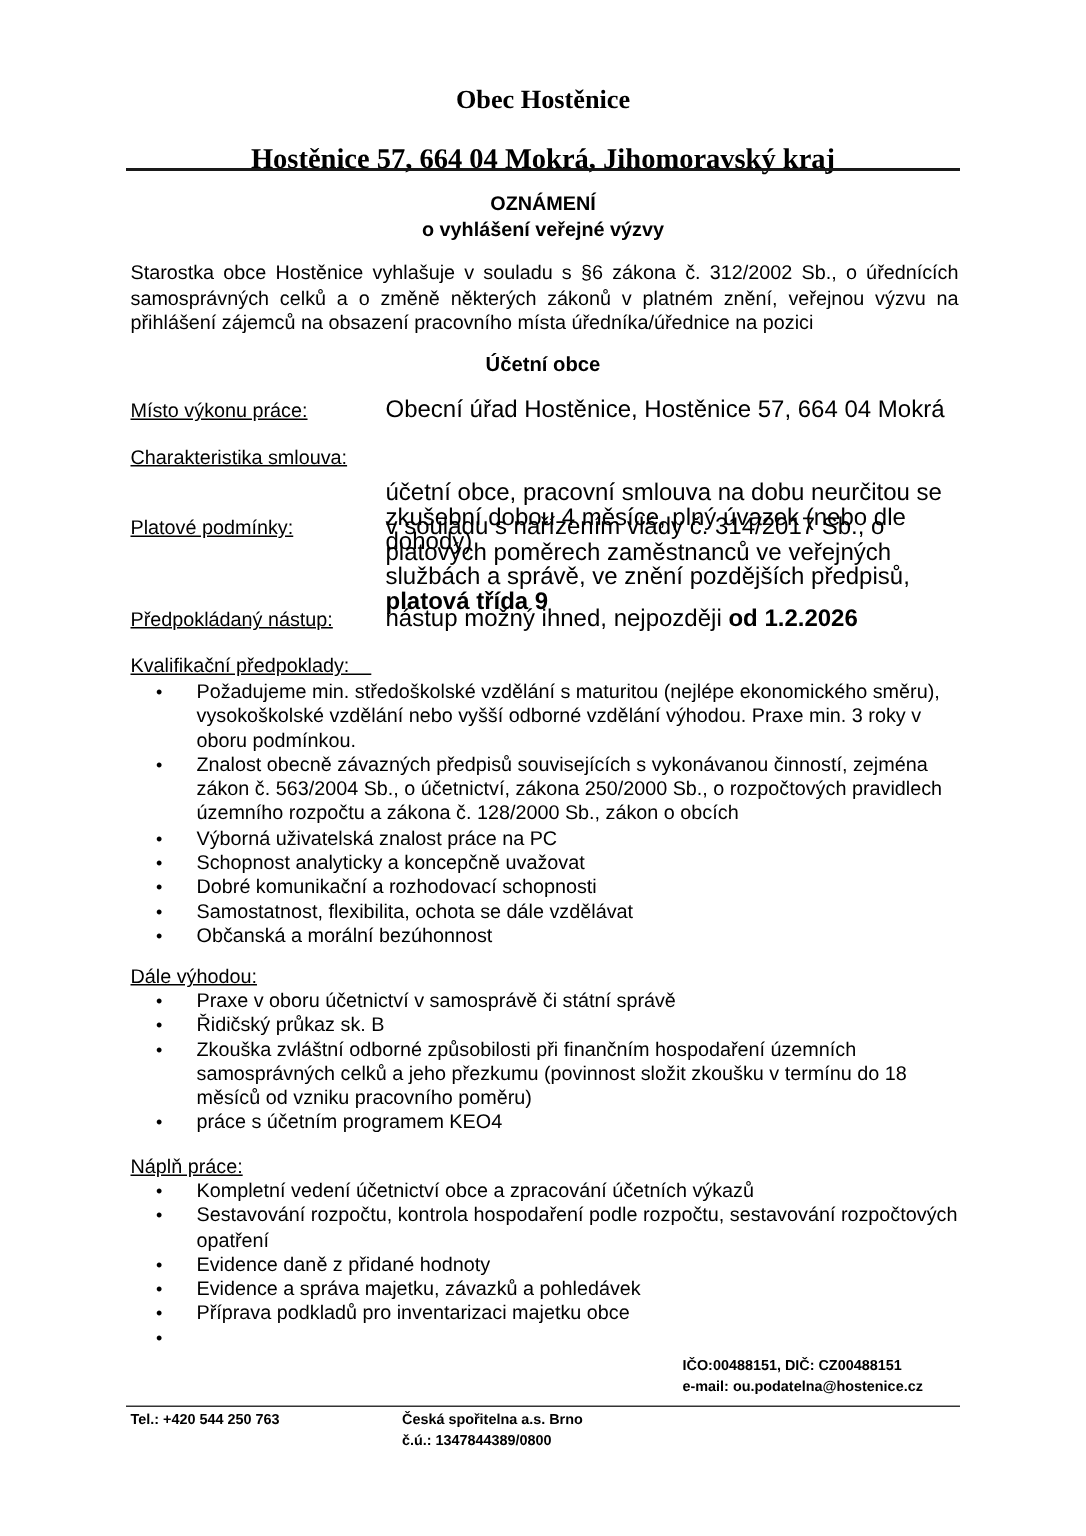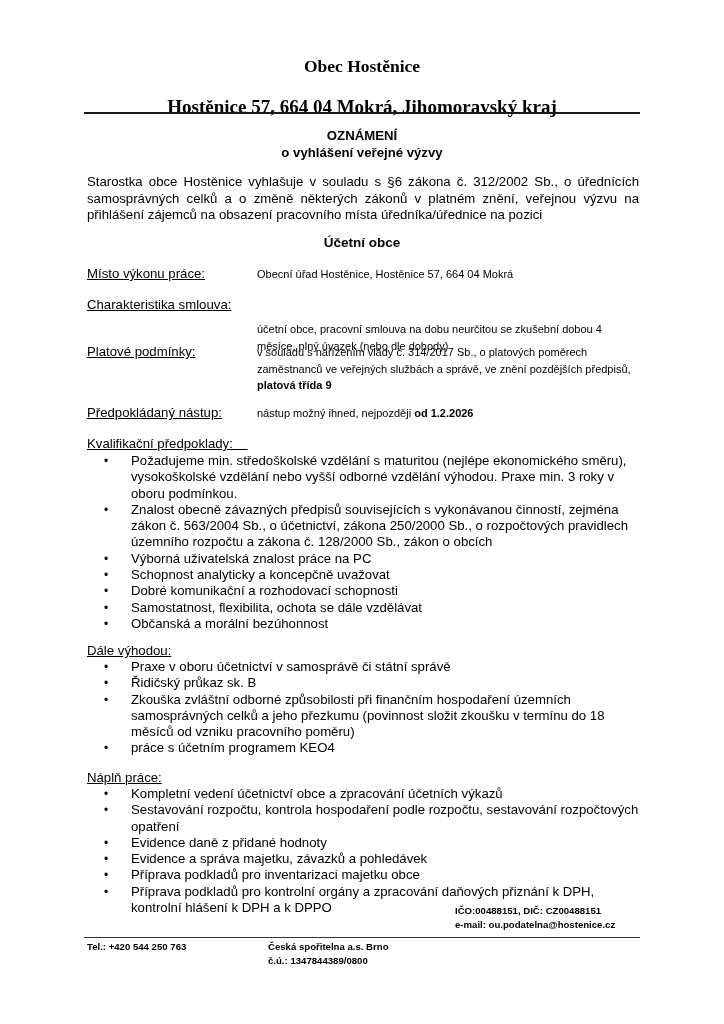--- a/index.html
+++ b/index.html
@@ -13,21 +13,21 @@
     .address { left: 84px; width: 556px; top: 96px; text-align: center; font-weight: bold; font-size: 19px; }
     .header-rule { left: 84px; top: 112px; width: 556px; height: 0; border-top: 2px solid #1a1a1a; }
 
     .notice { left: 84px; width: 556px; top: 127px; text-align: center; font-weight: bold; font-size: 13.2px; line-height: 17px; }
 
     .intro { left: 87px; width: 552px; top: 174px; font-size: 13.2px; line-height: 16.5px; text-align: justify; text-align-last: left; }
 
     .position { left: 84px; width: 556px; top: 235px; text-align: center; font-weight: bold; font-size: 13.5px; }
 
     .field-label { left: 87px; font-size: 13.2px; text-decoration: underline; line-height: 16.5px; white-space: nowrap; }
-    .field-value { left: 257px; width: 385px; font-size: 11px; line-height: 16.5px; }
+    .field-value { left: 257px; width: 385px; font-size: 16px; line-height: 16.5px; }
     .field-value b { font-weight: bold; }
 
     .section-heading { left: 87px; font-size: 13.2px; line-height: 16.5px; text-decoration: underline; white-space: pre; }
 
     ul.bullets { position: absolute; left: 87px; width: 560px; margin: 0; padding: 0; list-style: none; font-size: 13.2px; line-height: 16.3px; }
     ul.bullets li { position: relative; padding-left: 44px; }
     ul.bullets li .dot { position: absolute; left: 17px; top: 0; font-size: 12px; }
 
     .footer-rule { left: 84px; top: 937px; width: 556px; height: 0; border-top: 1.5px solid #333; }
     .footer-text { font-size: 9.6px; font-weight: bold; line-height: 14px; white-space: nowrap; }
@@ -89,21 +89,21 @@
       <li><span class="dot">•</span><span>práce s účetním programem KEO4</span></li>
     </ul>
 
   <div class="abs sans section-heading" style="top:770px;">Náplň práce:</div>
   <ul class="bullets sans" style="top:786px;">
       <li><span class="dot">•</span><span>Kompletní vedení účetnictví obce a zpracování účetních výkazů</span></li>
       <li><span class="dot">•</span><span>Sestavování rozpočtu, kontrola hospodaření podle rozpočtu, sestavování rozpočtových opatření</span></li>
       <li><span class="dot">•</span><span>Evidence daně z přidané hodnoty</span></li>
       <li><span class="dot">•</span><span>Evidence a správa majetku, závazků a pohledávek</span></li>
       <li><span class="dot">•</span><span>Příprava podkladů pro inventarizaci majetku obce</span></li>
-      <li><span class="dot">•</span><span>Příprava podkladů pro kontrolní orgány a zpracování daňových přiznání k DPH, kontrolní hlášení k DPH a k DPPO</span></li>
+      <li><span class="dot">•</span></li>
     </ul>
 
   <div class="abs footer-rule"></div>
   <div class="abs sans footer-text" style="left:87px; top:940px;">Tel.: +420 544 250 763</div>
   <div class="abs sans footer-text" style="left:268px; top:940px;">
     <div>Česká spořitelna a.s. Brno</div>
     <div>č.ú.: 1347844389/0800</div>
   </div>
   <div class="abs sans footer-text" style="left:455px; top:904px;">
     <div>IČO:00488151, DIČ: CZ00488151</div>

